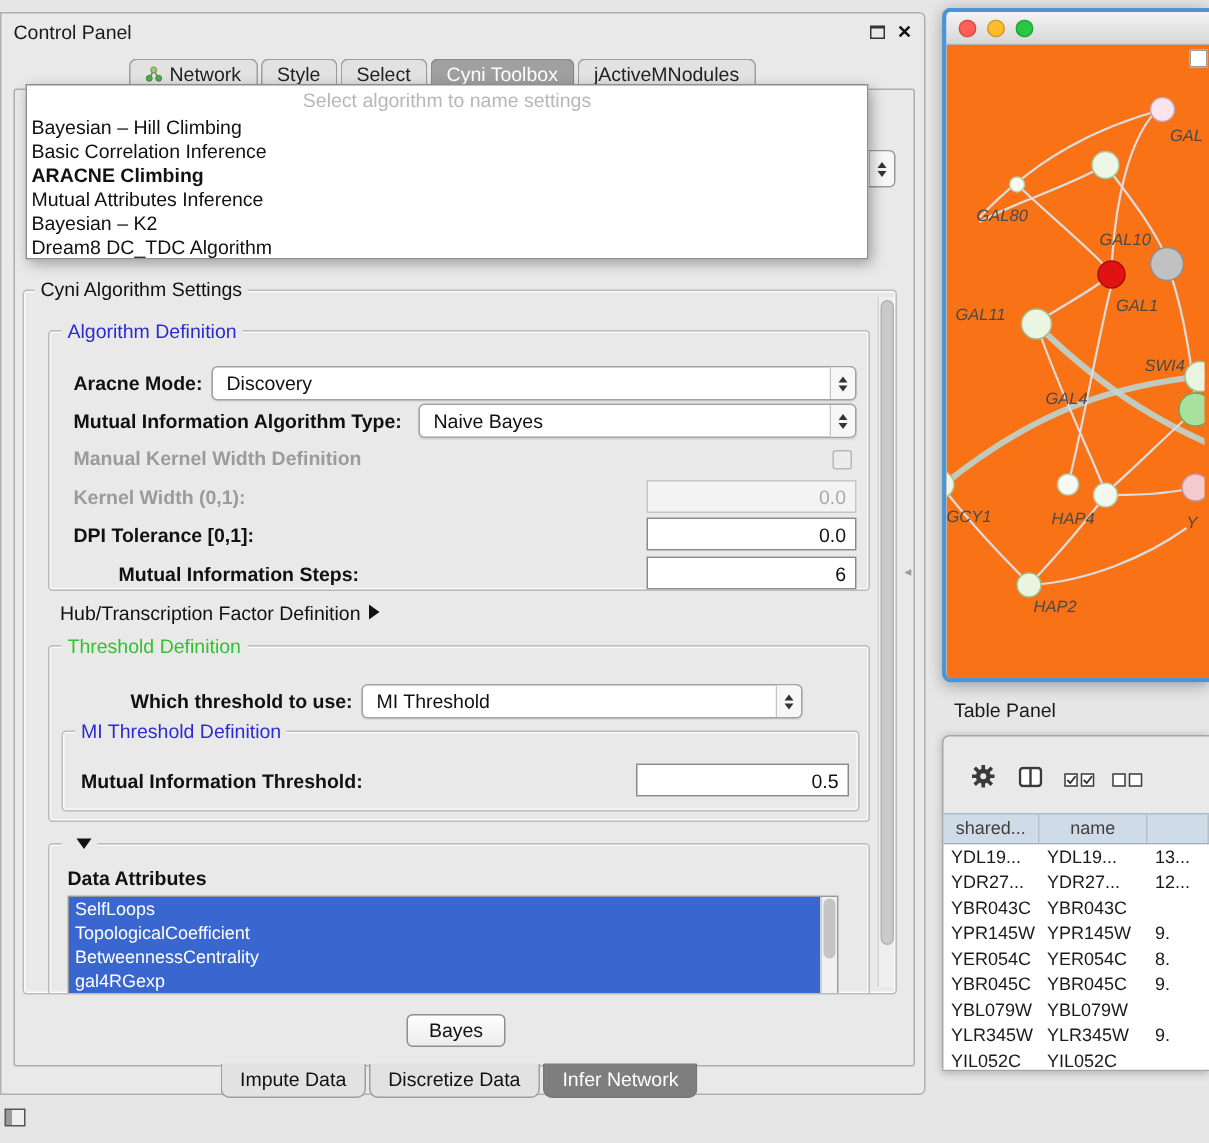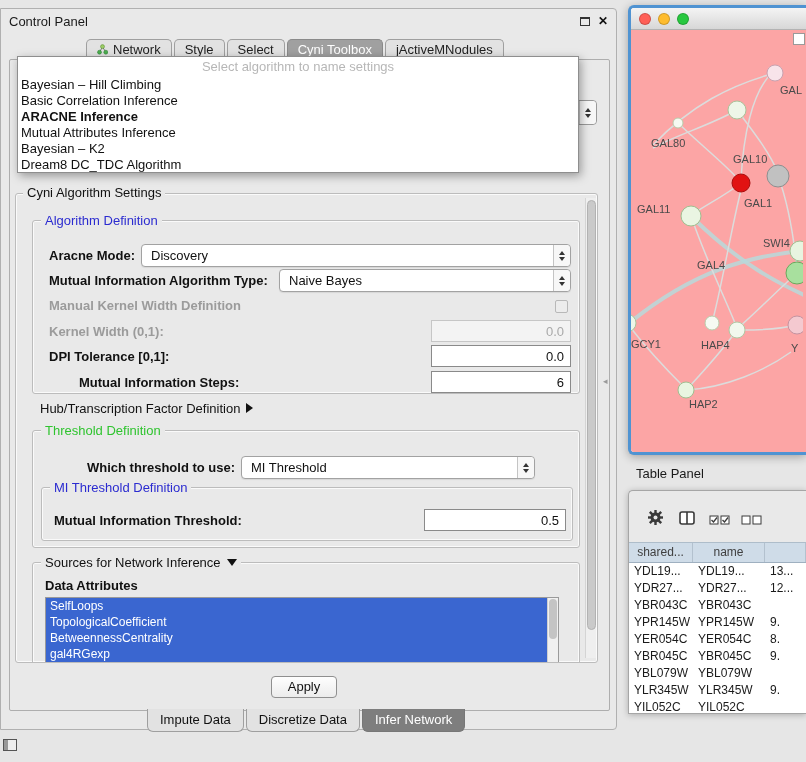--- a/index.html
+++ b/index.html
@@ -68,21 +68,21 @@
   .btabs { position:absolute; left:146px; top:700px; display:flex; }
   .btab { padding:3px 12px 4px; border:1px solid #9f9f9f; border-top:none; border-radius:0 0 6px 6px; background:#e2e2e2; font-size:13px; margin-right:2px; white-space:nowrap;text-align:right; }
   .btab.active { background:#7e7e7e; color:#fff; border-color:#777; }
 
   .split-handle { position:absolute; left:602px; top:366px; width:9px; height:12px; color:#9a9a9a; font-size:9px; line-height:12px; }
 
   
   .netwin { position:absolute; left:628px; top:5px; width:178px; height:450px; border:3px solid #4f93d2; border-right:none; border-radius:6px 0 0 6px; background:#fff; overflow:hidden; box-shadow:0 2px 10px rgba(0,0,0,0.30); }
   .nettitle { height:22px; background:linear-gradient(#f4f4f4,#d7d7d7); border-bottom:1px solid #b3b3b3; display:flex; align-items:center; padding-left:8px; gap:7px; }
   .light { width:12px; height:12px; border-radius:50%; border:1px solid rgba(0,0,0,0.18); }
-  .netcontent { position:relative; width:100%; height:422px; background:#fca5a5; }
+  .netcontent { position:relative; width:100%; height:422px; background:#f97316;font-style:italic; }
   .ovbox { position:absolute; right:1px; top:3px; width:12px; height:12px; background:#fff; border:1px solid #9a9a9a; }
   .e { fill:none; stroke:#dcdcdc; stroke-width:1.5; }
   .t { fill:none; stroke:#b7d9db; stroke-width:4; opacity:0.85; }
   .netlabel { font-size:11px; fill:#4a4a4a; }
 
   
   .tp-label { position:absolute; left:636px; top:466px; font-size:13px; color:#1a1a1a; }
   .tablewin { position:absolute; left:628px; top:490px; width:178px; height:224px; background:#e9e9e9; border:1px solid #a6a6a6; border-right:none; border-radius:5px 0 0 0; overflow:hidden; box-shadow:0 1px 6px rgba(0,0,0,0.25); }
   .ticon { position:absolute; top:18px; }
   .thead { position:absolute; left:0; top:51px; width:100%; height:21px; background:#cfdce8; border-top:1px solid #aebdca; border-bottom:1px solid #9fb0c0; display:flex; }
@@ -138,21 +138,21 @@
         <span class="tri-up"></span>
         <span class="tri-down"></span>
       </span>
   </div>
 
   <div class="popup">
     <div class="ph">Select algorithm to name settings</div>
     <div id="algo-items">
         <div class="item">Bayesian – Hill Climbing</div>
         <div class="item">Basic Correlation Inference</div>
-        <div class="item selected">ARACNE Inference</div>
+        <div class="item selected">ARACNE Climbing</div>
         <div class="item">Mutual Attributes Inference</div>
         <div class="item">Bayesian – K2</div>
         <div class="item">Dream8 DC_TDC Algorithm</div>
       </div>
   </div>
 
   <span class="settings-title">Cyni Algorithm Settings</span>
   <div class="settings-group">
 
     <div class="group" style="left:16px; top:26px; width:548px; height:174px;">
@@ -207,42 +207,42 @@
 
       <div class="group" style="left:8px; top:56px; width:532px; height:54px;">
         <span class="gtitle t-blue">MI Threshold Definition</span>
         <span class="lbl" style="left:12px; top:25px;">Mutual Information Threshold:</span>
         <div class="tfield" style="left:382px; top:21px; width:142px;">0.5</div>
       </div>
     </div>
 
     <div class="group" style="left:16px; top:368px; width:548px; height:110px;">
       <span class="gtitle t-black">
-        <span>Sources for Network Inference</span><span class="arrow-down"></span>
+        <span class="arrow-down"></span>
       </span>
       <span class="lbl" style="left:12px; top:15px;">Data Attributes</span>
       <div class="attrlist" style="left:12px; top:34px; width:514px; height:70px;">
         <div id="attr-rows">
             <div class="attr-row" style="background: rgb(58, 102, 208);">SelfLoops</div>
             <div class="attr-row" style="background: rgb(58, 102, 208);">TopologicalCoefficient</div>
             <div class="attr-row" style="background: rgb(58, 102, 208);">BetweennessCentrality</div>
             <div class="attr-row" style="background: rgb(58, 102, 208);">gal4RGexp</div>
           </div>
         <div class="list-sb">
             <div class="thumb"></div>
           </div>
       </div>
     </div>
 
     <div class="vscroll">
         <div class="thumb"></div>
       </div>
   </div>
 
-  <div class="applybtn">Apply</div>
+  <div class="applybtn">Bayes</div>
 
   <div class="btabs" id="bottom-tabs">
       <div class="btab">Impute Data</div>
       <div class="btab">Discretize Data</div>
       <div class="btab active">Infer Network</div>
     </div>
 
   <div class="split-handle">◂</div>
 </div>
 

